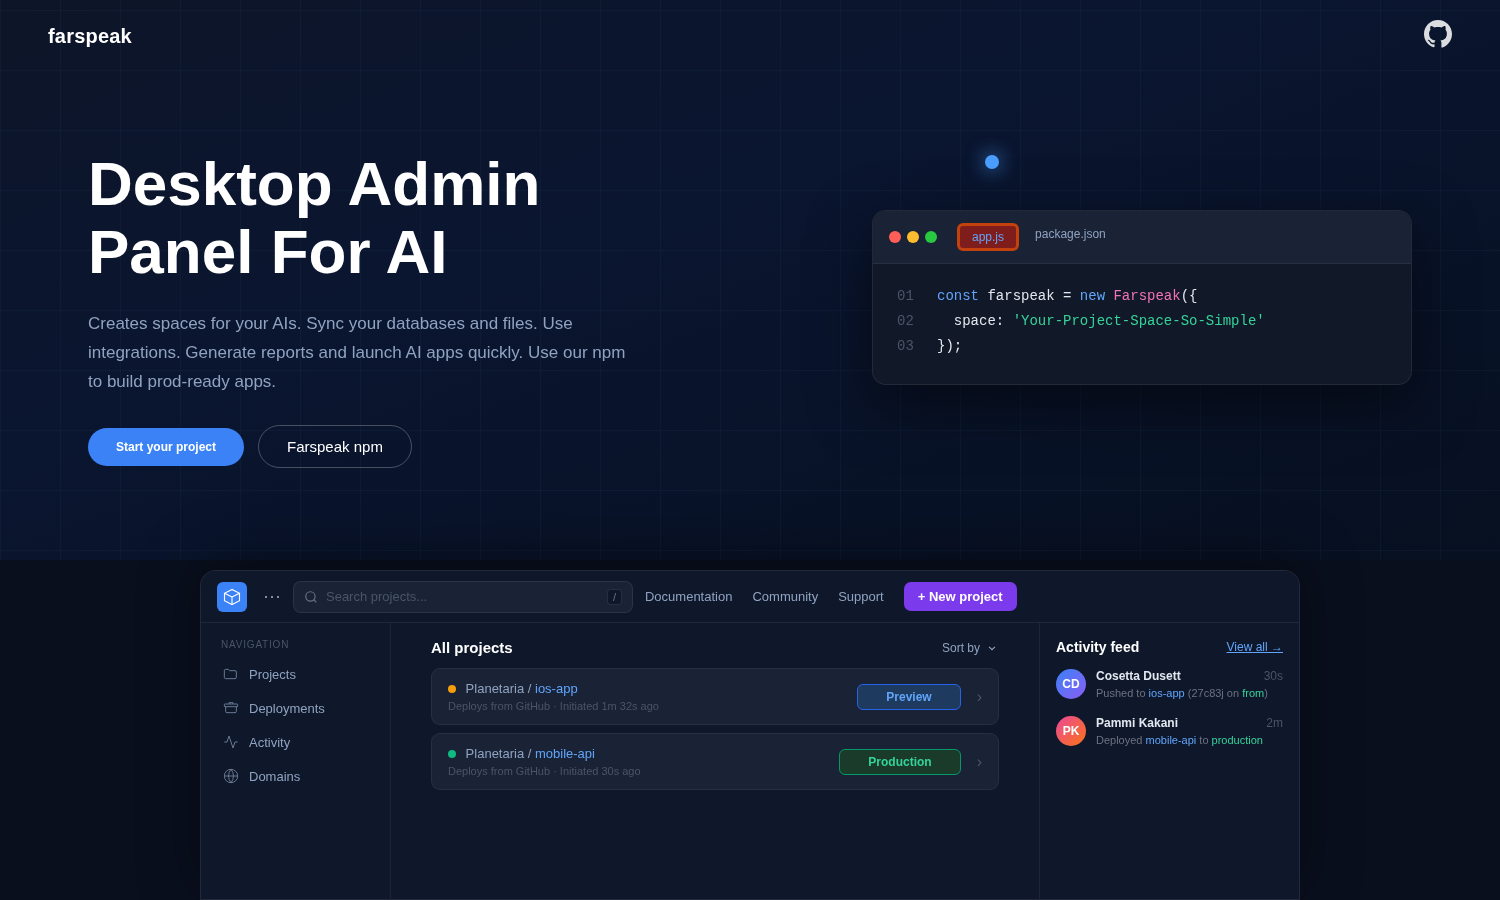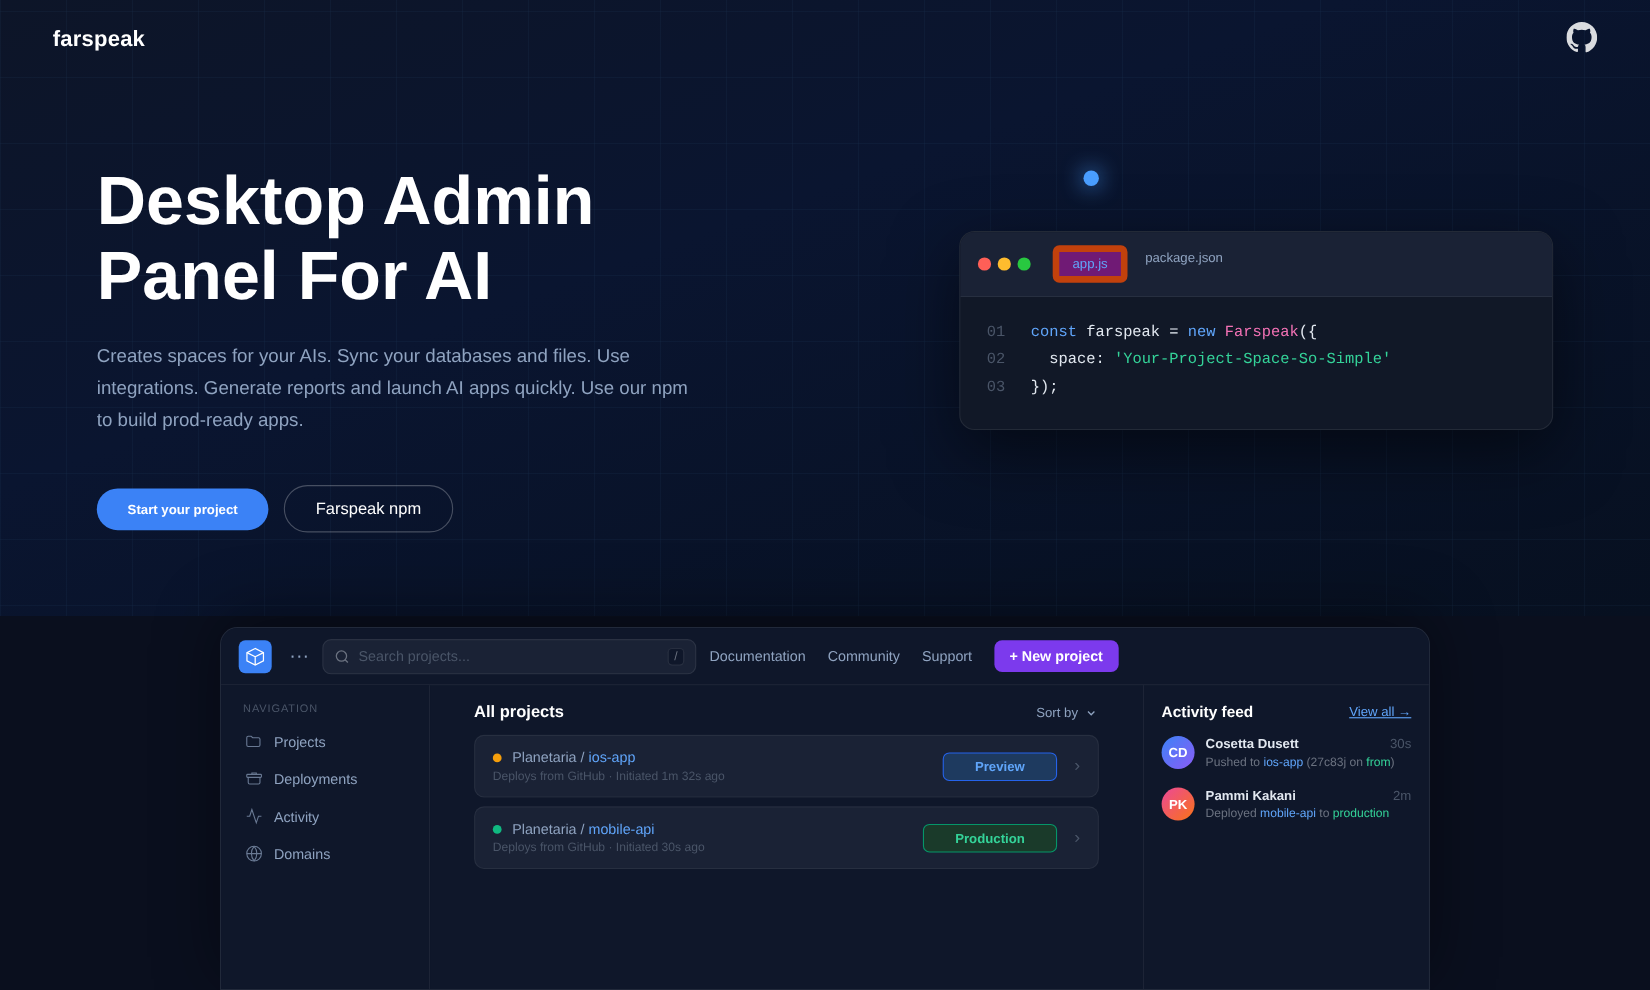--- a/index.html
+++ b/index.html
@@ -75,21 +75,21 @@
       font-size: 62px;
       font-weight: 700;
       line-height: 1.1;
       color: #fff;
       margin-bottom: 24px;
     }
     .hero-subtitle {
       font-size: 17px;
       line-height: 1.7;
       color: #8fa3c0;
-      margin-bottom: 44px;
+      margin-bottom: 28px;
       max-width: 540px;
     }
     .hero-buttons {
       display: flex;
       gap: 14px;
       align-items: center;
     }
     .btn-primary {
       background: #3b82f6;
       color: #fff;
@@ -148,23 +148,23 @@
       margin-left: 8px;
     }
     .code-tab {
       font-size: 12px;
       padding: 4px 12px;
       border-radius: 6px;
       color: #8fa3c0;
       cursor: pointer;
     }
     .code-tab.active {
-      background: #701a75;
+      background: #7f1d1d;
       color: #60a5fa;
-      border: 6px solid #c2410c;
+      border: 3px solid #c2410c;
     }
 
     .code-body {
       padding: 20px 24px 24px;
       font-family: 'Monaco', 'Menlo', 'Courier New', monospace;
       font-size: 14px;
       line-height: 1.8;
     }
     .code-line {
       display: flex;

